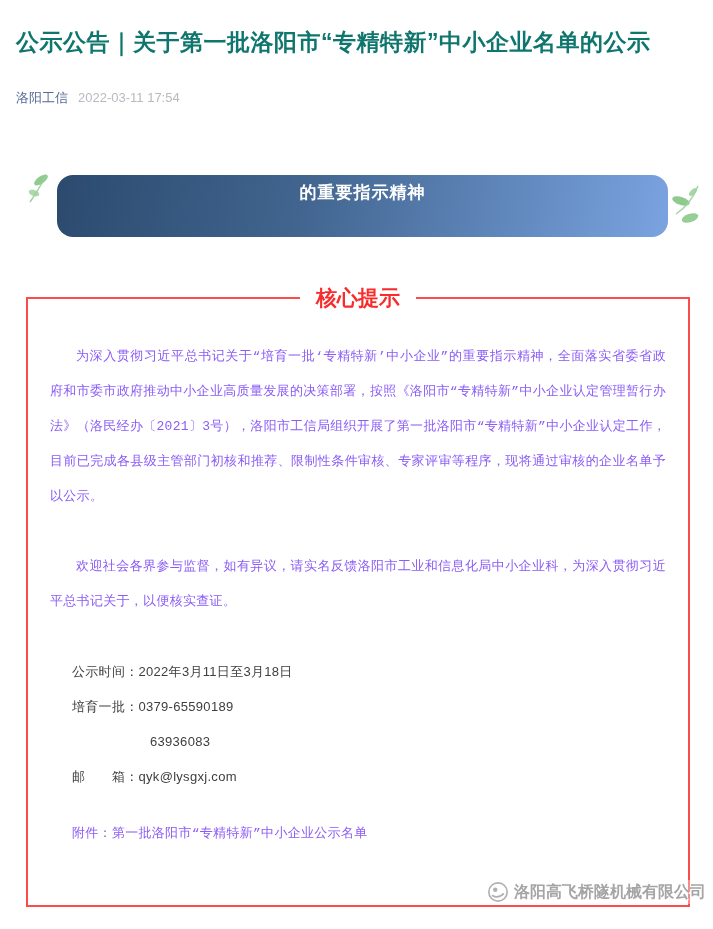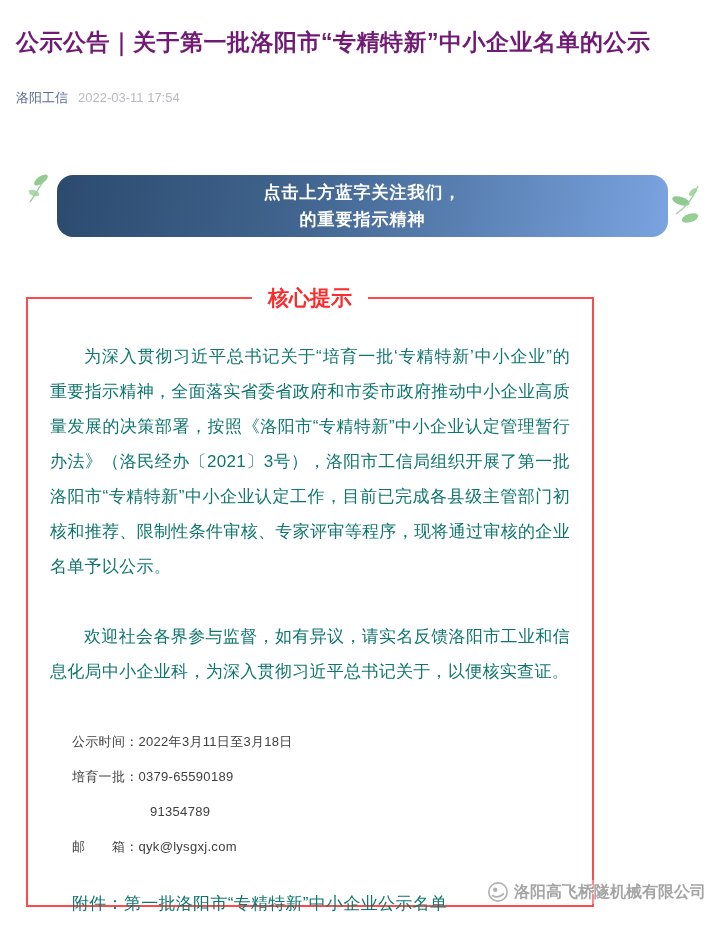--- a/index.html
+++ b/index.html
@@ -8,21 +8,21 @@
     width: 713px; height: 929px;
     position: relative;
     overflow: hidden;
     font-family: "Liberation Sans", "DejaVu Sans", sans-serif;
   }
   .title {
     position: absolute;
     top: 26px; left: 16px; right: 14px;
     font-size: 23px;
     font-weight: bold;
-    color: #701a75;
+    color: #0f766e;
     line-height: 32px;
     letter-spacing: 0.5px;
   }
   .meta {
     position: absolute;
     top: 88px; left: 16px; right: 16px;
     font-size: 13px;
     line-height: 20px;
   }
   .account { color: #576b95; margin-right: 10px; cursor: pointer; }
@@ -43,44 +43,45 @@
     letter-spacing: 1px;
     cursor: pointer;
   }
   .leaf { position: absolute; }
   .leaf-left { top: 172px; left: 26px; }
   .leaf-right { top: 184px; left: 668px; }
 
   .notice-box {
     position: absolute;
     top: 297px; left: 26px;
-    width: 568px; height: 610px;
+    width: 664px; height: 610px;
     border: 2px solid #fb4b4b;
     border-radius: 0;
     padding: 40px 22px 0 22px;
   }
   .box-label {
     position: absolute;
     top: -16px; left: 50%;
     transform: translateX(-50%);
     background: #ffffff;
     padding: 0 16px;
     font-size: 21px;
     font-weight: bold;
     color: #f92b2b;
     line-height: 30px;
     white-space: nowrap;
   }
   .notice-box p {
-    font-size: 17px;
-    color: #0f766e;
+    font-size: 13px;
+    color: #8b5cf6;
     line-height: 35px;
     text-align: justify;
     text-indent: 2em;
     letter-spacing: 0.3px;
+    font-family: Liberation Mono, monospace;
   }
   .notice-box p + p { margin-top: 35px; }
   .contact {
     margin-top: 35px;
     padding-left: 22px;
     font-size: 13px;
     color: #3e3e3e;
     line-height: 35px;
     letter-spacing: 0.3px;
   }
@@ -124,21 +125,20 @@
 
   <span class="leaf leaf-left">
     <svg width="28" height="32" viewBox="0 0 28 32">
       <ellipse cx="15" cy="8" rx="8" ry="3.6" fill="#8fca8f" transform="rotate(-35 15 8)"></ellipse>
       <ellipse cx="8" cy="21" rx="5.5" ry="3" fill="#aed9ae" transform="rotate(20 8 21)"></ellipse>
       <path d="M4 30 Q11 20 20 4" stroke="#9ccf9c" stroke-width="1.4" fill="none"></path>
     </svg>
   </span>
 
   <div class="banner">
-    <div>点击上方蓝字关注我们，</div>
     <div>的重要指示精神</div>
   </div>
 
   <span class="leaf leaf-right">
     <svg width="38" height="50" viewBox="0 0 38 50">
       <ellipse cx="13" cy="17" rx="9" ry="4" fill="#8fca8f" transform="rotate(18 13 17)"></ellipse>
       <ellipse cx="25" cy="8" rx="5" ry="2.4" fill="#a5d6a5" transform="rotate(-45 25 8)"></ellipse>
       <ellipse cx="22" cy="34" rx="8.5" ry="4.2" fill="#96ce96" transform="rotate(-18 22 34)"></ellipse>
       <path d="M30 2 Q23 20 8 30" stroke="#a0d2a0" stroke-width="1.4" fill="none"></path>
     </svg>
@@ -146,21 +146,21 @@
 
   <section class="notice-box">
     <div class="box-label">核心提示</div>
 
     <p>为深入贯彻习近平总书记关于“培育一批‘专精特新’中小企业”的重要指示精神，全面落实省委省政府和市委市政府推动中小企业高质量发展的决策部署，按照《洛阳市“专精特新”中小企业认定管理暂行办法》（洛民经办〔2021〕3号），洛阳市工信局组织开展了第一批洛阳市“专精特新”中小企业认定工作，目前已完成各县级主管部门初核和推荐、限制性条件审核、专家评审等程序，现将通过审核的企业名单予以公示。</p>
     <p>欢迎社会各界参与监督，如有异议，请实名反馈洛阳市工业和信息化局中小企业科，为深入贯彻习近平总书记关于，以便核实查证。</p>
 
     <div class="contact">
       <div class="row"><span>公示时间：</span><span>2022年3月11日至3月18日</span></div>
       <div class="row"><span>培育一批：</span><span>0379-65590189</span></div>
-      <div class="row indented"><span>91354789</span></div>
+      <div class="row indented"><span>63936083</span></div>
       <div class="row"><span>邮　　箱：</span><span>qyk@lysgxj.com</span></div>
     </div>
 
     <p class="attachment">附件：第一批洛阳市“专精特新”中小企业公示名单</p>
   </section>
 
   <div class="watermark">
     <span style="display:inline-flex;">
       <svg width="22" height="22" viewBox="0 0 24 24">
         <circle cx="12" cy="12" r="10" fill="none" stroke="#b0b0b0" stroke-width="1.8"></circle>

